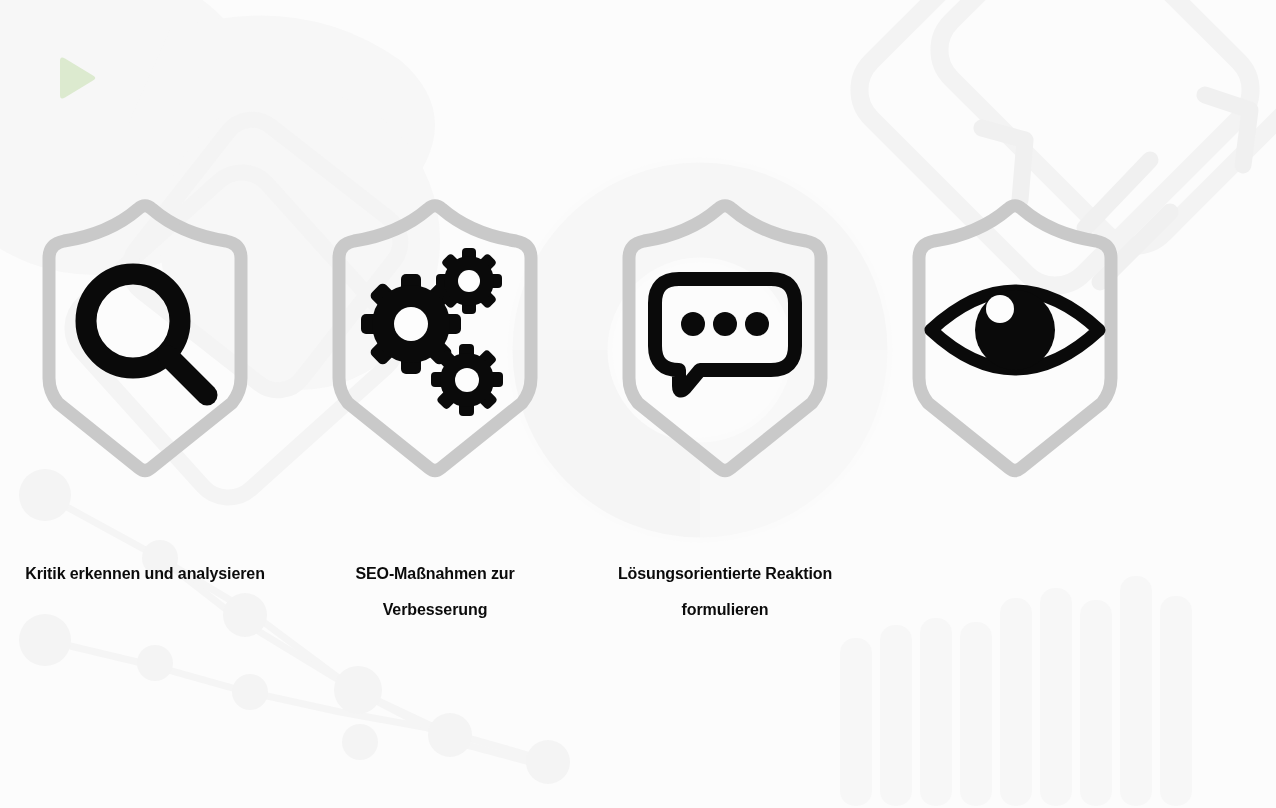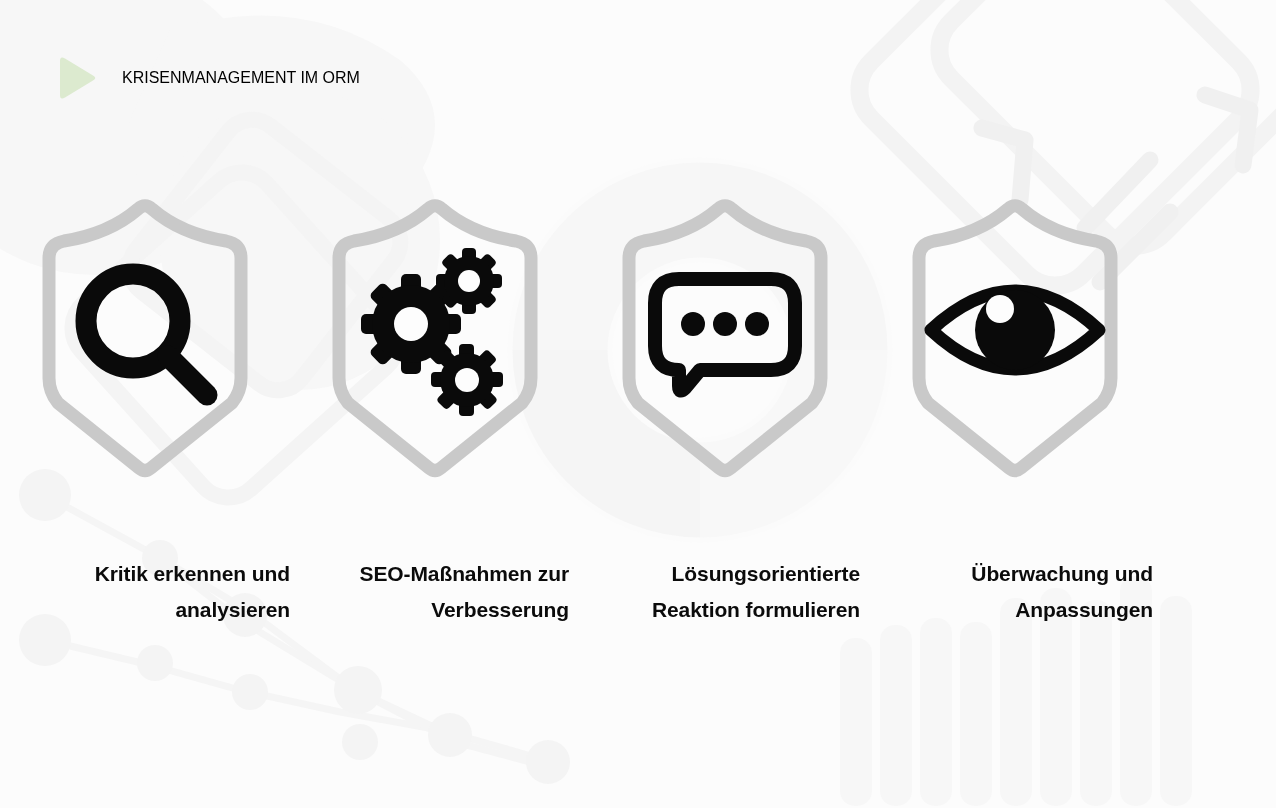--- a/index.html
+++ b/index.html
@@ -67,22 +67,22 @@
     width: 216px;
     height: 290px;
   }
   .card-shield svg {
     display: block;
     width: 216px;
     height: 290px;
   }
   .card-label {
     margin-top: 70px;
-    text-align: right;
-    font-size: 21px;
+    text-align: center;
+    font-size: 16px;
     font-weight: bold;
     line-height: 36px;
     color: #0b0b0b;
     letter-spacing: -0.1px;
     width: 284px;
     font-family: "Liberation Sans", sans-serif;
   }
   .card:nth-child(1) .card-label { width: 290px; }
   .card:nth-child(2) .card-label { width: 268px; }
   .card:nth-child(3) .card-label { width: 270px; }
@@ -165,21 +165,20 @@
         <rect x="1160" y="596" width="32" height="210" rx="15"></rect>
       </g>
 
     </g>
   </svg>
 
   <div id="header">
     <svg id="play-mark" viewBox="0 0 52 52">
       <path d="M12 9 Q12 3.5 17 6.5 L45 23.5 Q49.5 26 45 28.5 L17 45.5 Q12 48.5 12 43 Z" fill="#dceacf"></path>
     </svg>
-    <div>KRISENMANAGEMENT IM ORM</div>
   </div>
 
   <div id="cards">
 
     <div class="card">
       <div class="card-shield">
         <svg viewBox="0 0 216 290">
           <path d="M12 62 Q12 48 27 45 Q72 38 101 13 Q108 6.5 115 13 Q144 38 189 45 Q204 48 204 62 L204 182 Q204 196 195 207 L114 272 Q108 277 102 272 L21 207 Q12 196 12 182 Z" fill="none" stroke="#c9c9c9" stroke-width="13" stroke-linejoin="round" stroke-linecap="round"></path>
           <g fill="none" stroke="#0a0a0a" stroke-width="21" stroke-linecap="round">
             <circle cx="96" cy="125" r="47"></circle>
@@ -253,17 +252,16 @@
       <div class="card-shield">
         <svg viewBox="0 0 216 290">
           <path d="M12 62 Q12 48 27 45 Q72 38 101 13 Q108 6.5 115 13 Q144 38 189 45 Q204 48 204 62 L204 182 Q204 196 195 207 L114 272 Q108 277 102 272 L21 207 Q12 196 12 182 Z" fill="none" stroke="#c9c9c9" stroke-width="13" stroke-linejoin="round" stroke-linecap="round"></path>
           <g>
             <path d="M24 134 Q108 56 192 134 Q108 212 24 134 Z" fill="none" stroke="#0a0a0a" stroke-width="13" stroke-linejoin="round"></path>
             <circle cx="108" cy="134" r="40" fill="#0a0a0a"></circle>
             <circle cx="93" cy="113" r="14" fill="#fdfdfd"></circle>
           </g>
         </svg>
       </div>
-      <div class="card-label">Überwachung und Anpassungen</div>
     </div>
 
   </div>
 </div>
 
 </body></html>

